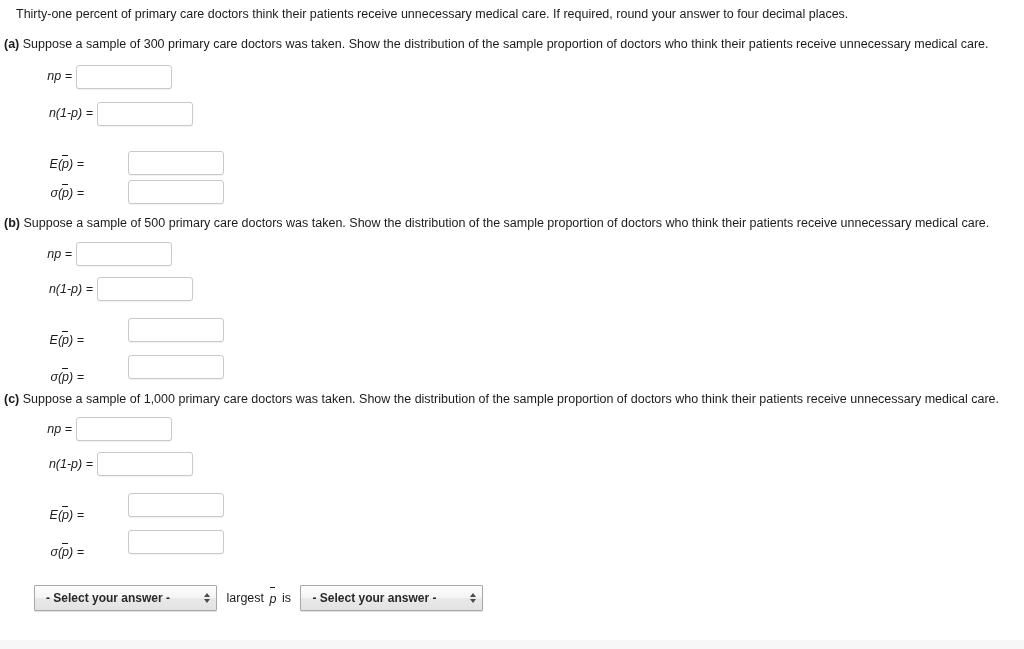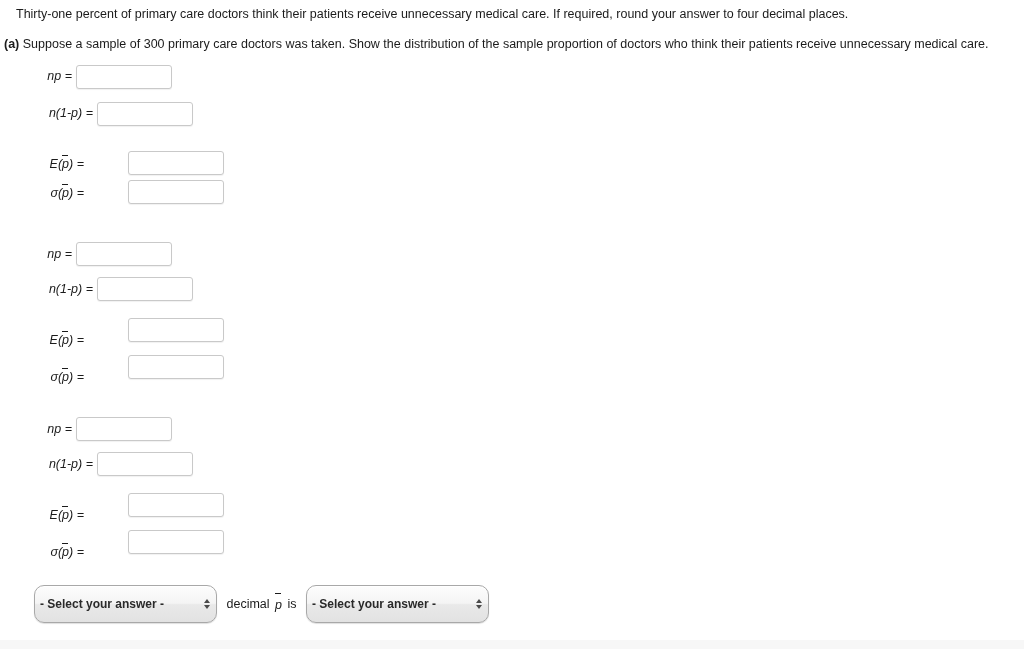--- a/index.html
+++ b/index.html
@@ -83,26 +83,26 @@
   }
   .ans-sm { width: 96px; }
   .ans-md { width: 96px; }
 
   
   .sel {
     box-sizing: border-box;
     display: inline-flex;
     align-items: center;
     justify-content: space-between;
-    height: 38px;
+    height: 26px;
     border: 1px solid #a8a8a8;
-    border-radius: 10px;
+    border-radius: 1px;
     background: linear-gradient(to bottom, #fdfdfd 0%, #f4f4f4 48%, #e9e9e9 52%, #e2e2e2 100%);
     box-shadow: 0 1px 1px rgba(0,0,0,0.13), inset 0 1px 0 #ffffff;
-    padding: 0 4px 0 5px;
+    padding: 0 4px 0 11px;
     font-family: "Liberation Sans", sans-serif;
     font-size: 12px;
     font-weight: bold;
     color: #2a2a2a;
     white-space: nowrap;
     cursor: default;
   }
   .sel .sel-label { padding-right: 8px; }
   .sel .sel-arrows {
     display: inline-flex;
@@ -170,20 +170,24 @@
   <div class="abs mlabel" style="left:0px; top:155px; width:84px;">
     <span>E(<span class="pbar">p</span>) =</span>
   </div>
   <input class="abs ans ans-md" style="left: 128px; top: 151px;" type="text" value="">
 
   <div class="abs mlabel" style="left:0px; top:184px; width:84px;">
     <span><span>σ</span>(<span class="pbar">p</span>) =</span>
   </div>
   <input class="abs ans ans-md" style="left: 128px; top: 180px;" type="text" value="">
 
+  <div class="abs part-head" style="top:215px;">
+    <b>(b)</b>
+    <span>Suppose a sample of 500 primary care doctors was taken. Show the distribution of the sample proportion of doctors who think their patients receive unnecessary medical care.</span>
+  </div>
 
   <div class="abs mlabel" style="left:0px; top:246px; width:72px;">
     <span>np =</span>
   </div>
   <input class="abs ans ans-sm" style="left: 76px; top: 242px;" type="text" value="">
 
   <div class="abs mlabel" style="left:0px; top:281px; width:93px;">
     <span>n(1-p) =</span>
   </div>
   <input class="abs ans ans-sm" style="left: 97px; top: 277px;" type="text" value="">
@@ -191,20 +195,24 @@
   <div class="abs mlabel" style="left:0px; top:331px; width:84px;">
     <span>E(<span class="pbar">p</span>) =</span>
   </div>
   <input class="abs ans ans-md" style="left: 128px; top: 318px;" type="text" value="">
 
   <div class="abs mlabel" style="left:0px; top:368px; width:84px;">
     <span><span>σ</span>(<span class="pbar">p</span>) =</span>
   </div>
   <input class="abs ans ans-md" style="left: 128px; top: 355px;" type="text" value="">
 
+  <div class="abs part-head" style="top:391px;">
+    <b>(c)</b>
+    <span>Suppose a sample of 1,000 primary care doctors was taken. Show the distribution of the sample proportion of doctors who think their patients receive unnecessary medical care.</span>
+  </div>
 
   <div class="abs mlabel" style="left:0px; top:421px; width:72px;">
     <span>np =</span>
   </div>
   <input class="abs ans ans-sm" style="left: 76px; top: 417px;" type="text" value="">
 
   <div class="abs mlabel" style="left:0px; top:456px; width:93px;">
     <span>n(1-p) =</span>
   </div>
   <input class="abs ans ans-sm" style="left: 97px; top: 452px;" type="text" value="">
@@ -221,21 +229,21 @@
 
 
   <div class="d-line" style="left:28px; top:585px;">
     <span class="sel sel-wide" style="margin:0 6px;">
       <span class="sel-label">- Select your answer -</span>
       <span class="sel-arrows">
           <i class="up"></i>
           <i class="down"></i>
         </span>
     </span>
-    <span class="d-txt">decimal</span>
+    <span class="d-txt">largest</span>
     <span class="pbar" style="margin:0 2px;">p</span>
     <span class="d-txt">is</span>
     <span class="sel sel-wide" style="margin:0 6px;">
       <span class="sel-label">- Select your answer -</span>
       <span class="sel-arrows">
           <i class="up"></i>
           <i class="down"></i>
         </span>
     </span>
   </div>

